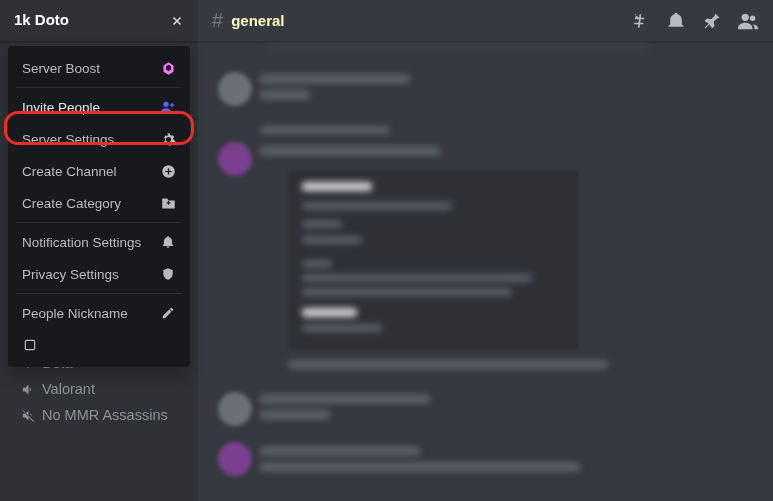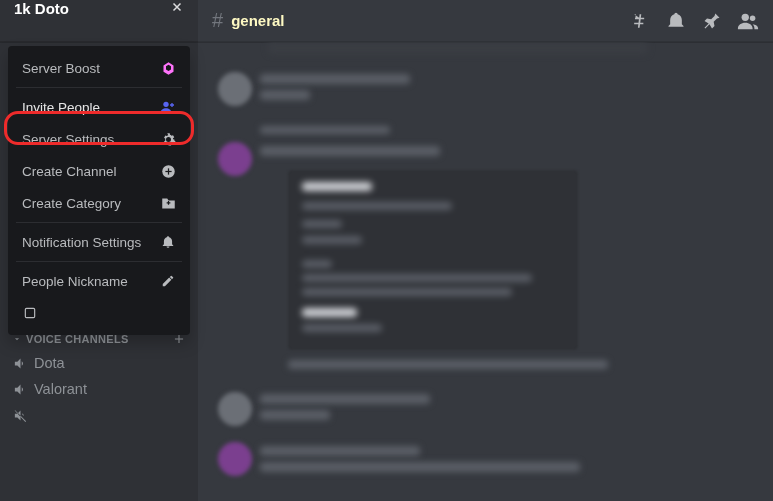--- a/index.html
+++ b/index.html
@@ -1,34 +1,34 @@
 <!DOCTYPE html>
 <html><head>
 <meta charset="utf-8">
 <style>
   * { margin: 0; padding: 0; box-sizing: border-box; font-family: -apple-system, BlinkMacSystemFont, "Segoe UI", Helvetica, Arial, sans-serif; }
   body { width: 773px; height: 501px; background: #36393f; overflow: hidden; color: #dcddde; font-size: 14px; }
   .app { display: flex; height: 100%; }
 
   
   .sidebar { width: 198px; background: #2f3136; display: flex; flex-direction: column; position: relative; }
-  .server-header { height: 42px; display: flex; align-items: flex-start; justify-content: space-between; padding: 0 14px; border-bottom: 1px solid rgba(0,0,0,.15); box-shadow: 0 1px 0 rgba(4,4,5,.2); }
+  .server-header { height: 42px; display: flex; align-items: flex-end; justify-content: space-between; padding: 13px 14px; border-bottom: 1px solid rgba(0,0,0,.15); box-shadow: 0 1px 0 rgba(4,4,5,.2); }
   .server-header .title { font-weight: 600; color: #fff; font-size: 15px; }
   .server-header .close { color: #dcddde; cursor: pointer; }
 
   
   .dropdown { position: absolute; top: 46px; left: 8px; right: 8px; background: #18191c; border-radius: 4px; padding: 6px 8px; box-shadow: 0 8px 16px rgba(0,0,0,.24); z-index: 10; }
   .dropdown .item { display: flex; align-items: center; justify-content: space-between; padding: 8px 6px; border-radius: 2px; cursor: pointer; color: #b9bbbe; font-size: 13.5px; }
   .dropdown .item.invite { color: #e5e5e5; }
   .dropdown .sep { height: 1px; background: #2c2d31; margin: 3px 0; }
   .dropdown .item .icon { width: 16px; height: 16px; display: inline-flex; align-items: center; justify-content: center; color: inherit; }
   .highlight-ring { border: 3px solid #ee2b2b; border-radius: 14px; position: absolute; pointer-events: none; }
 
   
-  .channels { margin-top: 280px; padding: 4px 8px 0 4px; overflow: hidden; }
+  .channels { margin-top: 280px; padding: 4px 8px 0 12px; overflow: hidden; }
   .cat-row { display: flex; align-items: center; justify-content: space-between; padding: 6px 4px 4px 8px; font-size: 11px; font-weight: 600; letter-spacing: .3px; color: #8e9297; text-transform: uppercase; }
   .cat-row .chev { margin-right: 2px; }
   .ch-row { display: flex; align-items: center; gap: 6px; padding: 5px 8px; color: #8e9297; font-size: 14.5px; border-radius: 4px; cursor: pointer; }
   .ch-row .sp { width: 16px; height: 16px; display:inline-flex; align-items:center; justify-content:center; }
 
   
   .main { flex: 1; display: flex; flex-direction: column; }
   .topbar { height: 42px; background: #36393f; display: flex; align-items: center; padding: 0 14px; border-bottom: 1px solid rgba(0,0,0,.12); box-shadow: 0 1px 0 rgba(4,4,5,.2); }
   .topbar .hash { color: #72767d; font-size: 20px; font-weight: 500; margin-right: 8px; }
   .topbar .chname { color: #fef9c3; font-weight: 600; font-size: 15px; }
@@ -102,20 +102,28 @@
               <path d="M10 4H2v16h20V7H12l-2-3zm5 8h-2v2h-2v-2H9v-2h2V8h2v2h2v2z"></path>
             </svg>
         </span>
       </div>
       <div class="sep"></div>
       <div class="item">
         <span>Notification Settings</span>
         <span class="icon">
           <svg width="14" height="14" viewBox="0 0 24 24" fill="currentColor">
               <path d="M12 2a2 2 0 0 1 2 2c2.9.9 5 3.5 5 6.7V16l2 2v1H3v-1l2-2v-5.3C5 7.5 7.1 4.9 10 4a2 2 0 0 1 2-2zm0 20a2.5 2.5 0 0 1-2.5-2.5h5A2.5 2.5 0 0 1 12 22z"></path>
+            </svg>
+        </span>
+      </div>
+      <div class="item">
+        <span>Privacy Settings</span>
+        <span class="icon">
+          <svg width="14" height="14" viewBox="0 0 24 24" fill="currentColor">
+              <path d="M12 2 4 5v6c0 5 3.4 9.7 8 11 4.6-1.3 8-6 8-11V5l-8-3z"></path>
             </svg>
         </span>
       </div>
       <div class="sep"></div>
       <div class="item">
         <span>People Nickname</span>
         <span class="icon">
           <svg width="14" height="14" viewBox="0 0 24 24" fill="currentColor">
               <path d="M3 17.25V21h3.75L17.8 9.94l-3.75-3.75L3 17.25zM20.7 7.04a1 1 0 0 0 0-1.41l-2.34-2.34a1 1 0 0 0-1.41 0l-1.83 1.83 3.75 3.75 1.83-1.83z"></path>
             </svg>
@@ -164,20 +172,21 @@
             </svg>
           </span>
         <span>Valorant</span>
       </div>
       <div class="ch-row">
         <span class="sp">
             <svg width="15" height="15" viewBox="0 0 24 24" fill="currentColor">
               <path d="M3 9v6h4l5 5V4L7 9H3zm14 3a4 4 0 0 0-2-3.5v2.2l2 2c0-.2 0-.5 0-.7zM3 3l18 18-1.3 1.3L3 4.3 3 3z"></path>
             </svg>
           </span>
+        <span>No MMR Assassins</span>
       </div>
     </div>
   </div>
 
   <div class="main">
     <div class="topbar">
       <span class="hash">#</span>
       <span class="chname">general</span>
       <span class="spacer"></span>
       <span class="tb-icon">

